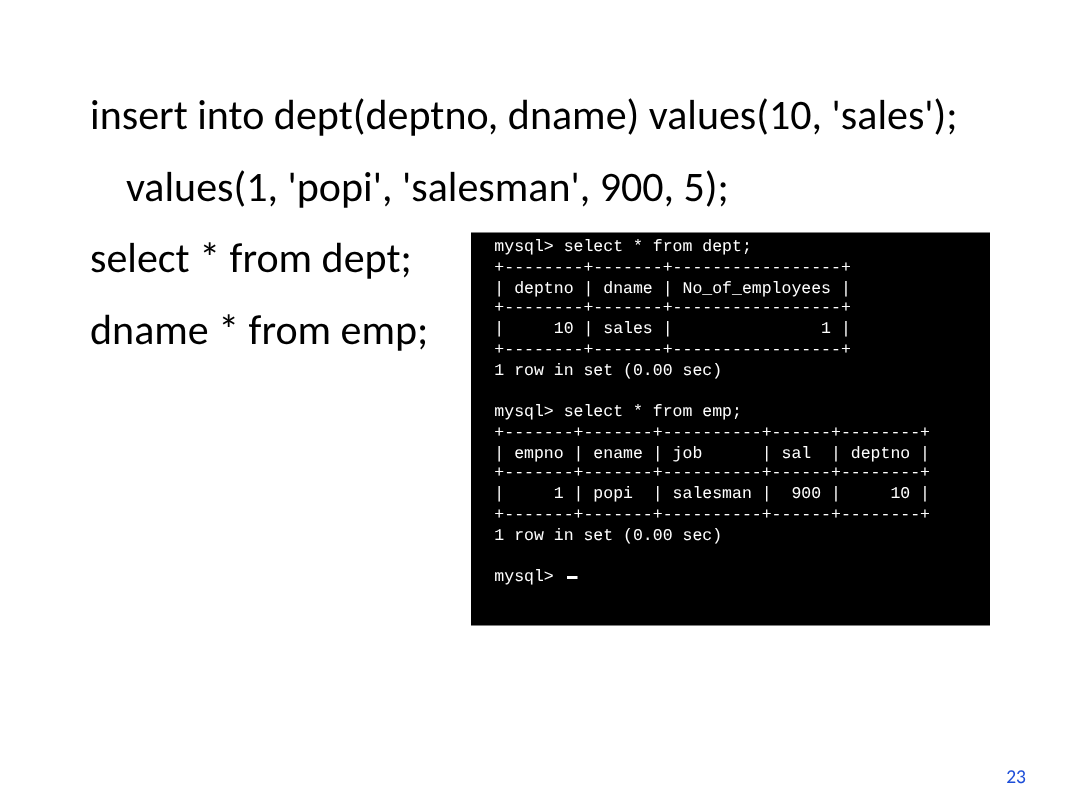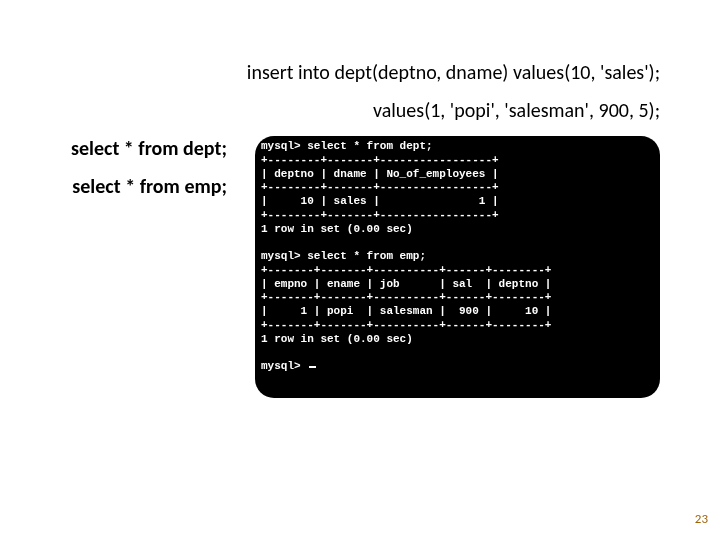--- a/index.html
+++ b/index.html
@@ -14,57 +14,54 @@
     overflow: hidden;
   }
   .slide {
     position: relative;
     width: 720px;
     height: 540px;
     box-sizing: border-box;
     padding: 60px 60px 0 60px;
   }
   .sql-line {
-    font-size: 20px;
+    font-size: 28px;
     line-height: 1.2;
-    margin: 0 0 14px 11px;
+    margin: 0 0 14px 0;
     white-space: nowrap;
-    text-align: right;
   }
   .sql-line.indent {
     padding-left: 24px;
   }
   .side-by-side {
     display: flex;
     align-items: flex-start;
     gap: 28px;
-    font-weight: bold;
   }
   .left-col {
     flex: 0 0 auto;
   }
   .terminal {
     flex: 1 1 auto;
     background: #000;
     color: #fff;
     font-family: "Courier New", monospace;
     font-size: 11px;
     line-height: 1.25;
-    padding: 4px 6px 24px 6px;
+    padding: 4px 6px 24px 16px;
     white-space: pre;
     min-height: 240px;
     box-sizing: border-box;
-    border-radius: 19px;
   }
   .page-number {
     position: absolute;
-    right: 12px;
+    right: 36px;
     bottom: 14px;
     font-size: 13px;
-    color: #a16207;
+    color: #1d4ed8;
   }
   .cursor {
     display: inline-block;
     width: 7px;
     height: 2px;
     background: #fff;
     vertical-align: 1px;
     margin-left: 2px;
   }
 </style>
@@ -74,21 +71,21 @@
 <div class="slide">
 
   <p class="sql-line">insert into dept(deptno, dname) values(10, 'sales');</p>
 
 
   <p class="sql-line indent">values(1, 'popi', 'salesman', 900, 5);</p>
 
   <div class="side-by-side">
     <div class="left-col">
       <p class="sql-line">select * from dept;</p>
-      <p class="sql-line">select * from emp;</p>
+      <p class="sql-line">dname * from emp;</p>
     </div>
 
     <div class="terminal"><span>mysql&gt; select * from dept;
 +--------+-------+-----------------+
 | deptno | dname | No_of_employees |
 +--------+-------+-----------------+
 |     10 | sales |               1 |
 +--------+-------+-----------------+
 1 row in set (0.00 sec)
 

